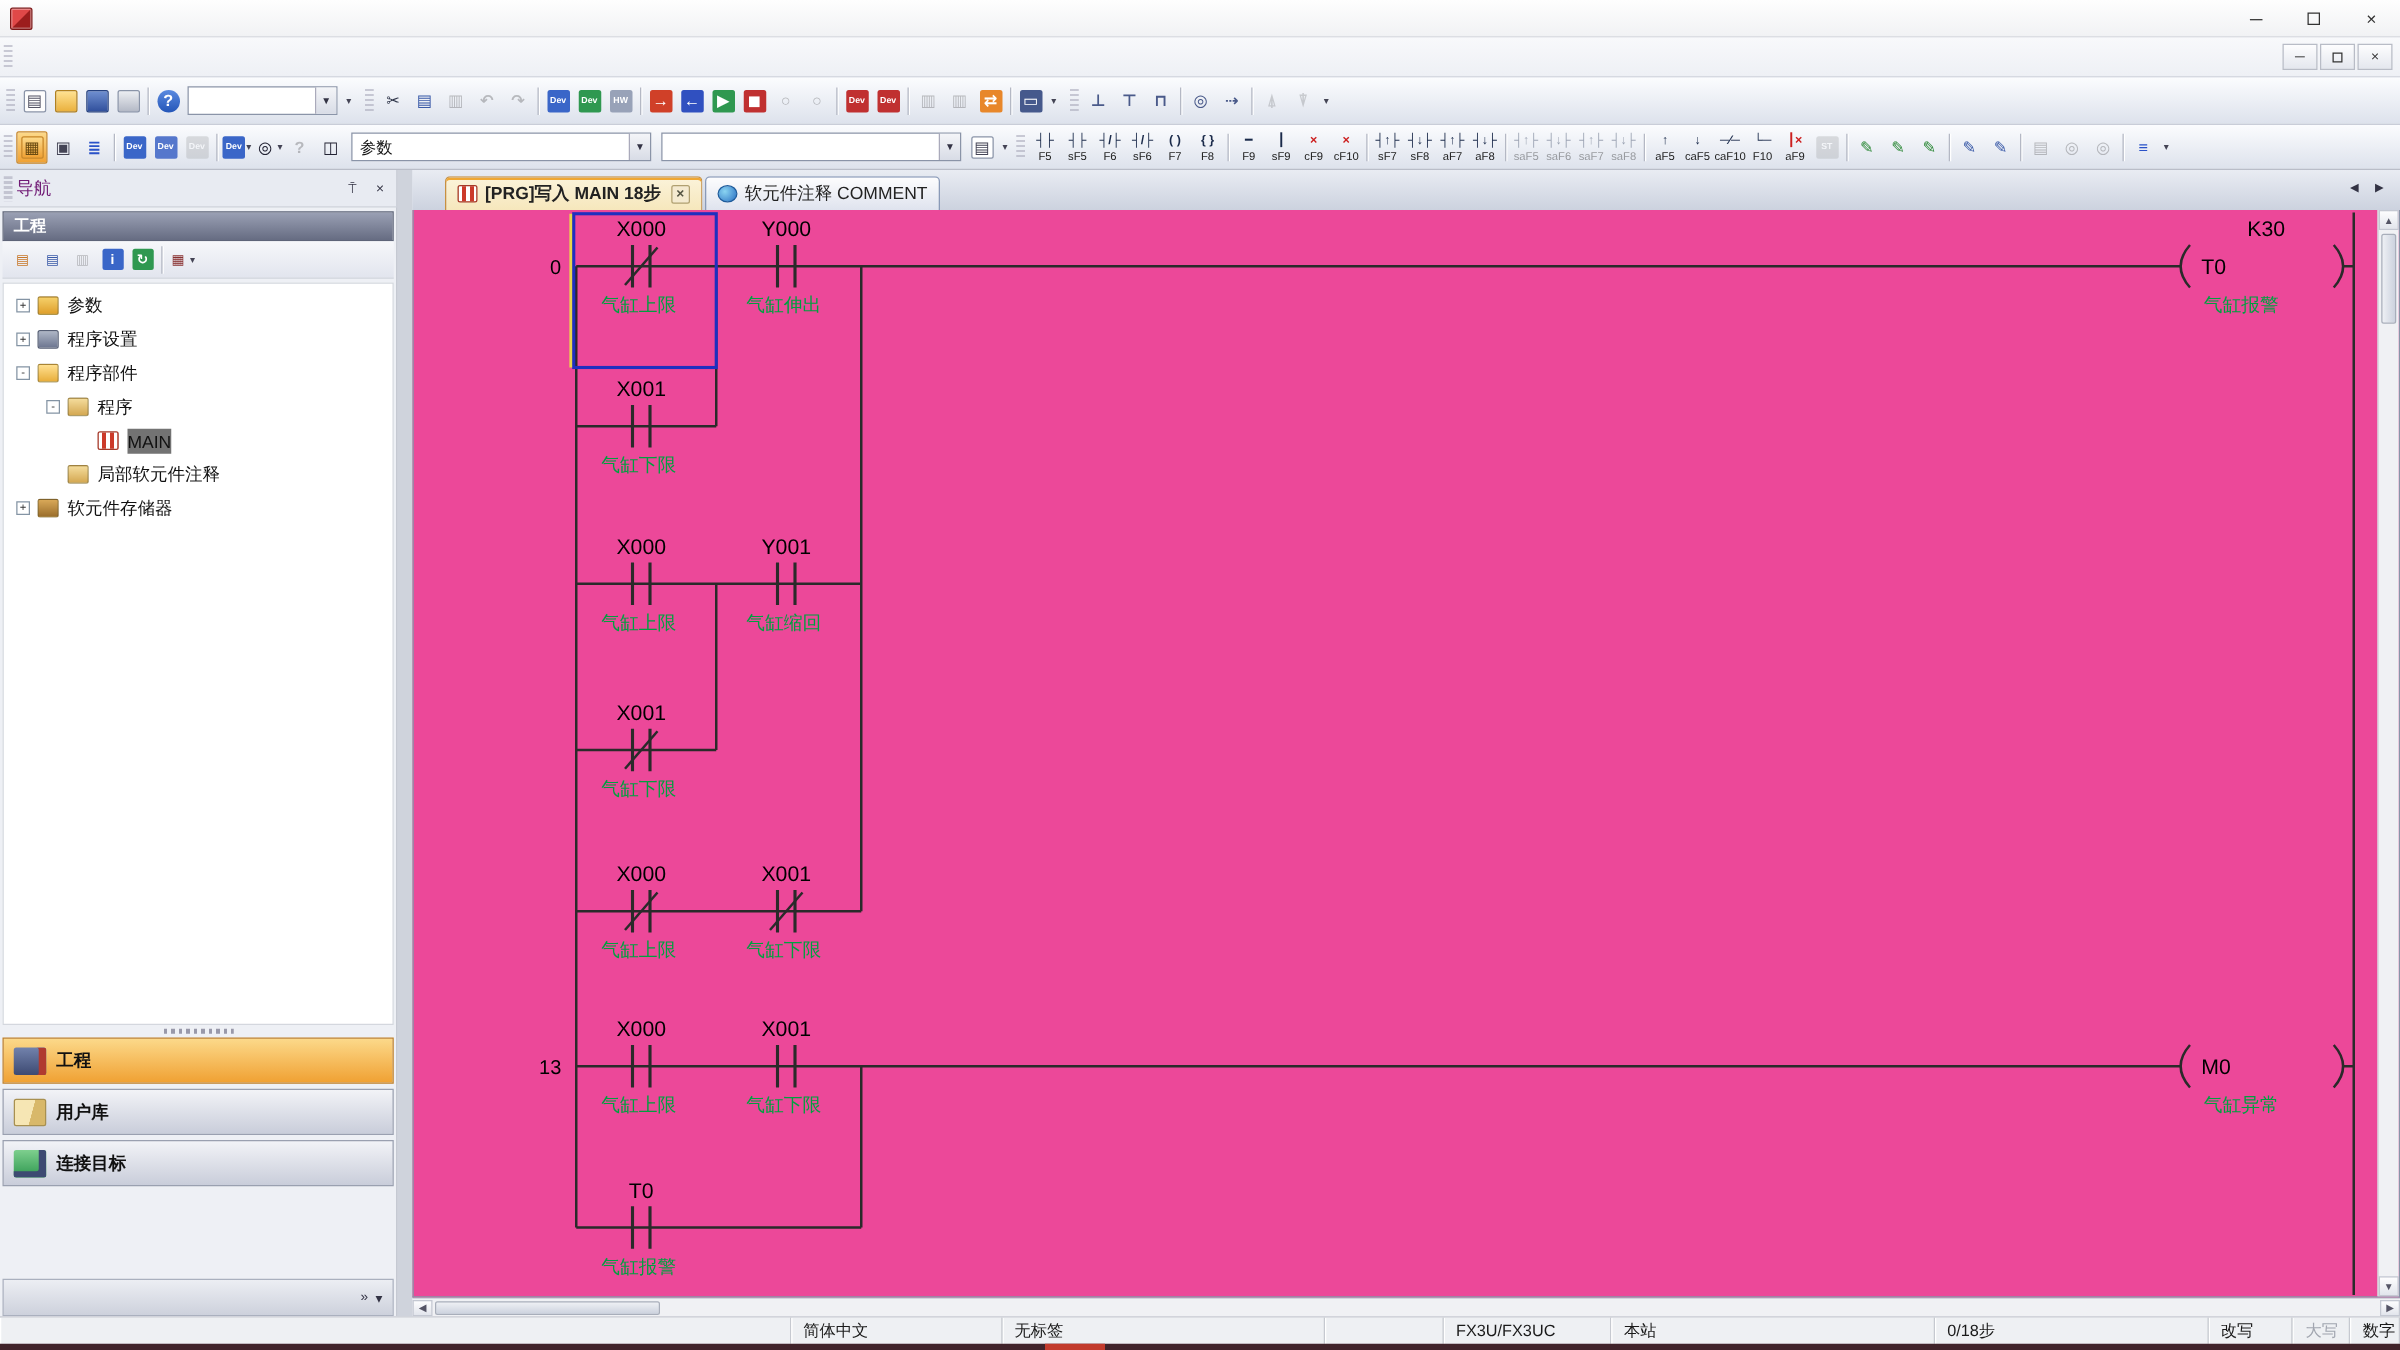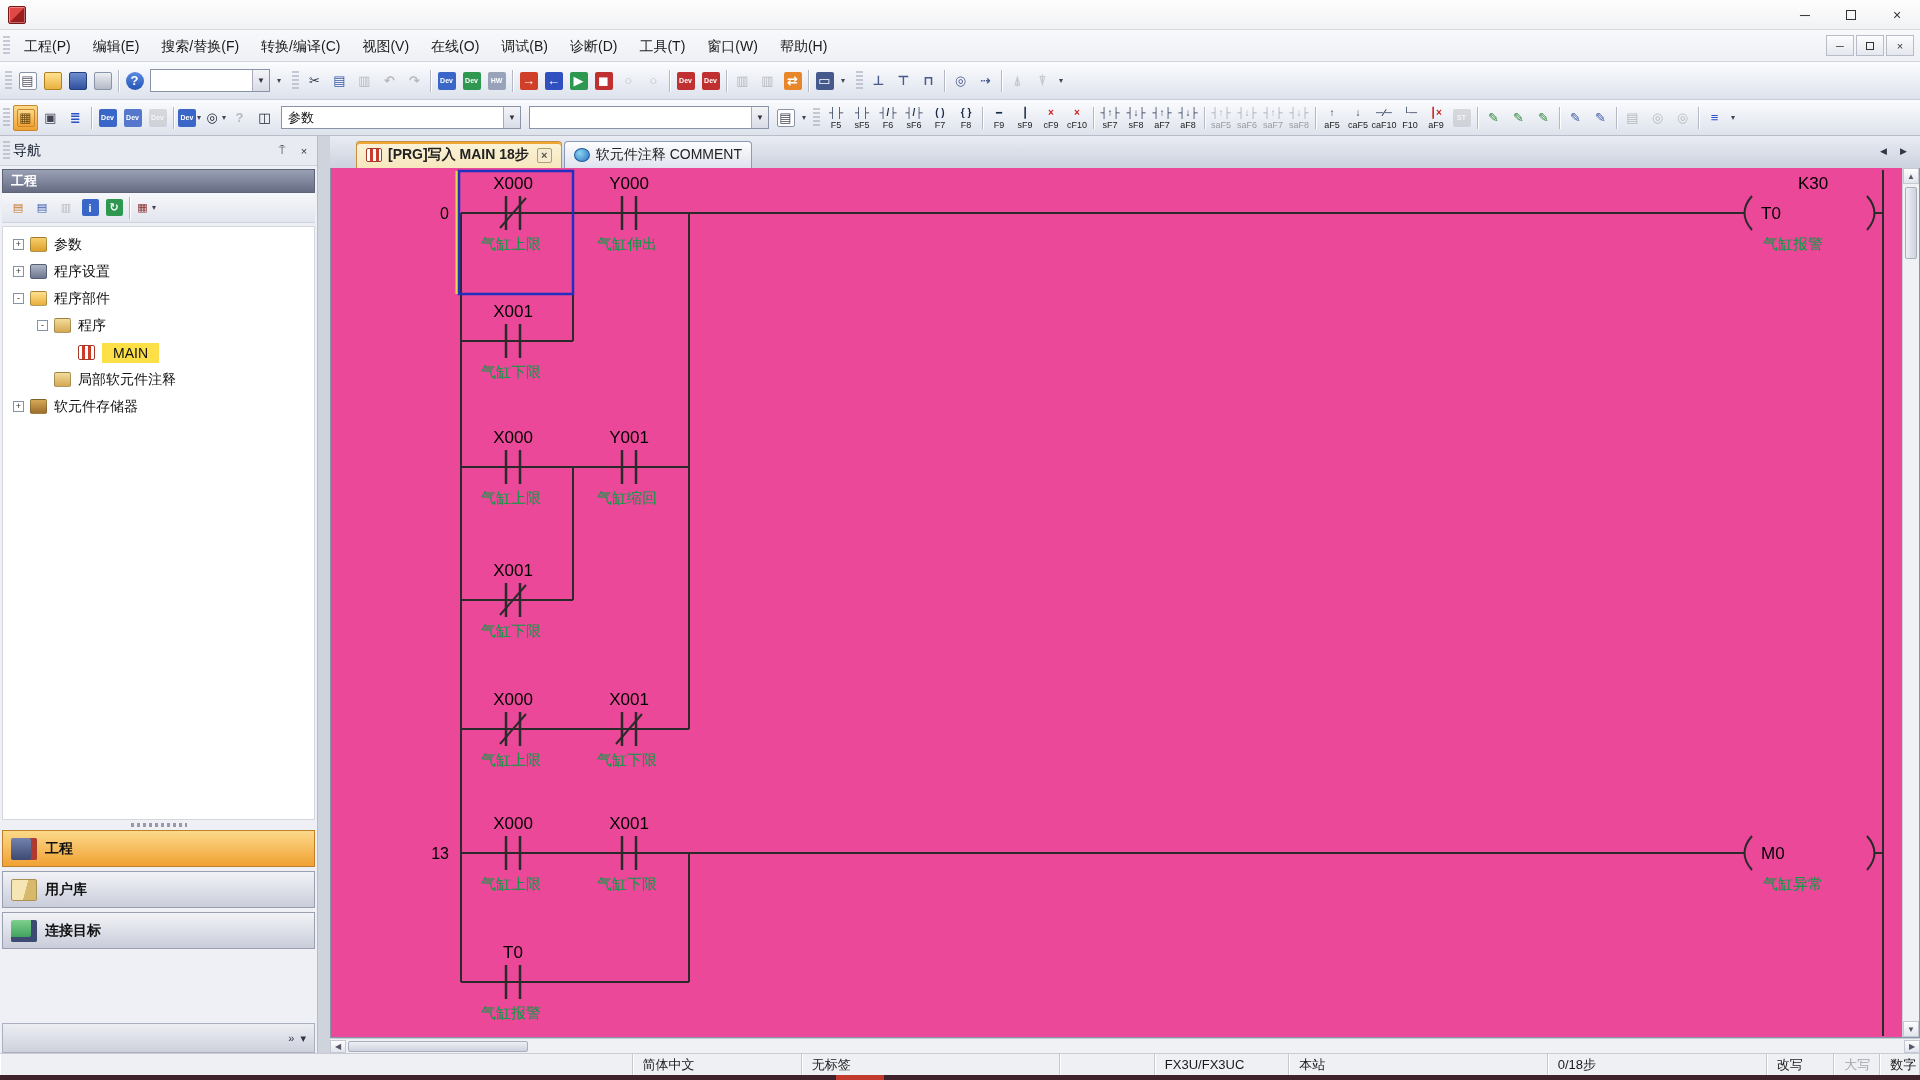--- a/index.html
+++ b/index.html
@@ -63,21 +63,21 @@
   .lred .lsym { color:#cc1f1f; }
   .ldim  { opacity:.4; }
 
   
   .main { position:absolute; left:0; top:136px; width:1920px; height:917px; display:flex; }
 
   
   .nav { width:318px; background:#eef0f5; border-right:1px solid #b8bcc6; position:relative; }
   .navhdr { height:30px; display:flex; align-items:center; background:#e8ebf2;
     border-bottom:1px solid #cfd3dc; }
-  .navhdr .t { font-size:14px; color:#0f172a; flex:1; }
+  .navhdr .t { font-size:14px; color:#701a75; flex:1; }
   .hbtn { width:18px; height:16px; display:flex; align-items:center; justify-content:center;
     font-size:11px; color:#334; margin-right:4px; }
   .navsec { height:24px; margin:3px 2px 0 2px; border:1px solid #5e6478;
     background:linear-gradient(#9aa0b4,#666c82); color:#fff; font-size:13px; font-weight:bold;
     display:flex; align-items:center; padding-left:8px; }
   .navtools { height:30px; display:flex; align-items:center; padding-left:4px;
     background:linear-gradient(#f6f7fa,#e2e5ee); border-bottom:1px solid #cfd3dc; margin:0 2px; }
   .ntb { width:24px; height:24px; display:flex; align-items:center; justify-content:center; }
   .nic { width:17px; height:17px; border-radius:2px; display:flex; align-items:center;
     justify-content:center; font-size:12px; font-weight:bold; }
@@ -89,21 +89,21 @@
   .expsp { width:17px; flex:none; }
   .tico { width:17px; height:15px; border-radius:2px; margin-right:7px; flex:none; border:1px solid rgba(90,80,40,.45); }
   .t-param { background:linear-gradient(#f5d06a,#df9f2b); }
   .t-globalcomment { background:radial-gradient(circle at 35% 35%,#8ad4f2,#2a70c2); border-radius:50%; border-color:#1d5a9a; }
   .t-progset { background:linear-gradient(#aeb6c6,#6d7690); border-color:#555e74; }
   .t-folder { background:linear-gradient(#ffe090,#e8ae3c); }
   .t-folder2 { background:linear-gradient(#f4dc9c,#d4a852); }
   .t-main { background:repeating-linear-gradient(90deg,#fff 0 3px,#cc3a2a 3px 6px); border-color:#a53a2a; }
   .t-devmem { background:linear-gradient(#d8a858,#9c6f2c); }
   .tlabel { white-space:nowrap; }
-  .trow.sel .tlabel { background:#fde047; padding:2px 11px; }
+  .trow.sel .tlabel { background:#737373; padding:2px 0; }
   .navsplit { position:absolute; left:0; right:0; bottom:224px; height:9px; display:flex;
     align-items:center; justify-content:center; }
   .navsplit i { width:56px; height:4px;
     background:repeating-linear-gradient(90deg,#99a 0 3px,transparent 3px 6px); }
   .navbtn { position:absolute; left:2px; right:2px; height:37px; border:1px solid #9aa0b0;
     background:linear-gradient(#f2f3f7,#c9cdda); display:flex; align-items:center;
     font-size:14px; font-weight:bold; color:#111; }
   .navbtn.active { background:linear-gradient(#fcd98a,#f0a133); border-color:#c08028; }
   .bico { width:26px; height:22px; margin:0 8px 0 8px; border-radius:2px; }
   .b-proj { background:linear-gradient(#7282ac,#3d4a72); box-shadow:inset -6px 0 0 #b03a30; }
@@ -168,21 +168,20 @@
       <div class="wbtn">─</div>
       <div class="wbtn">
           <span class="maxbox"></span>
         </div>
       <div class="wbtn">×</div>
     </div>
   </div>
 
   <div class="menubar">
     <span class="grip"></span>
-    <span id="menu-items"><span class="mitem">工程(P)</span><span class="mitem">编辑(E)</span><span class="mitem">搜索/替换(F)</span><span class="mitem">转换/编译(C)</span><span class="mitem">视图(V)</span><span class="mitem">在线(O)</span><span class="mitem">调试(B)</span><span class="mitem">诊断(D)</span><span class="mitem">工具(T)</span><span class="mitem">窗口(W)</span><span class="mitem">帮助(H)</span></span>
     <div class="mdibtns">
       <div class="mdib">─</div>
       <div class="mdib">
           <span class="maxbox"></span>
         </div>
       <div class="mdib">×</div>
     </div>
   </div>
 
   <div class="toolbar1" id="toolbar1">

